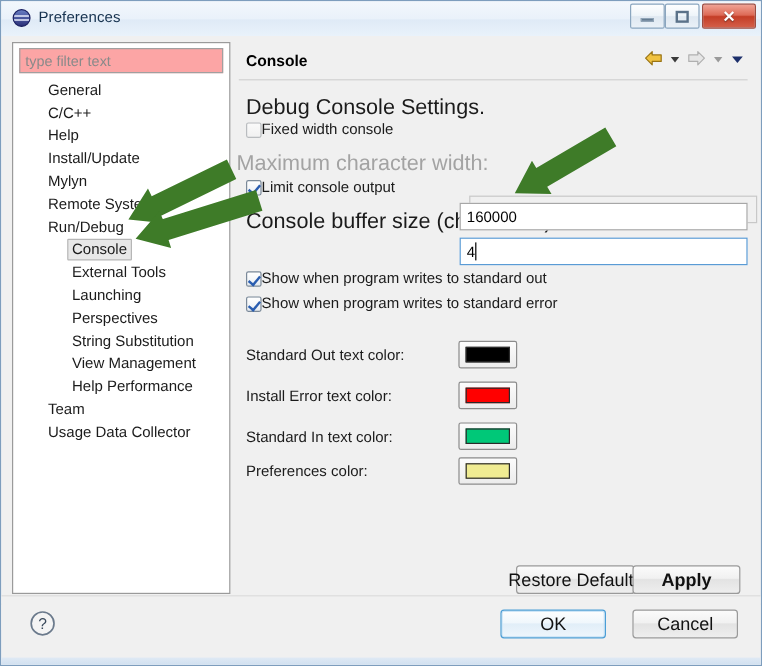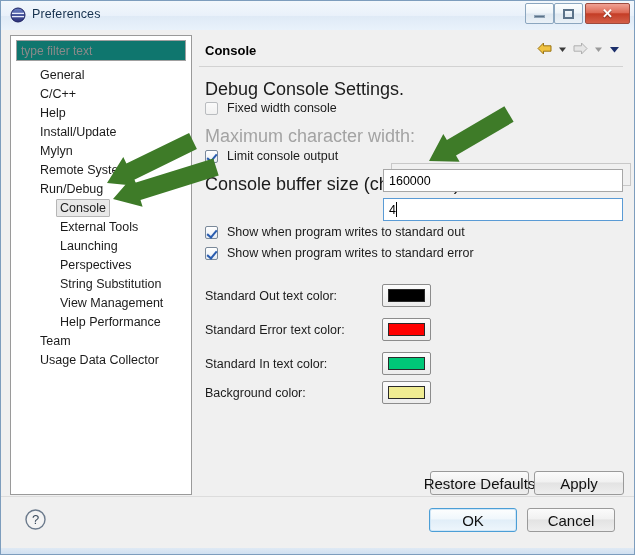--- a/index.html
+++ b/index.html
@@ -102,21 +102,21 @@
     border: 1px solid #9a9a9a;
     box-sizing: border-box;
   }
   #filter-input {
     position: absolute;
     left: 5px; top: 4px;
     width: 170px;
     height: 21px;
     box-sizing: border-box;
     border: 1px solid #a0a0a0;
-    background: #0f766e;
+    background: #fca5a5;
     font-family: "Liberation Sans", sans-serif;
     font-size: 12px;
     color: #000;
     padding: 0 4px;
     outline: none;
   }
   #filter-input::placeholder { color: #8a8a8a; opacity: 1; }
   #tree-list {
     position: absolute;
     left: 0; top: 30px;
@@ -178,21 +178,21 @@
   .section-label {
     position: absolute;
     font-size: 18px;
     color: #1b1b1b;
     white-space: nowrap;
   }
   .chk-row {
     position: absolute;
     display: flex;
     align-items: center;
-    gap: 9px;
+    gap: 0;
     font-size: 12.5px;
     color: #1b1b1b;
     white-space: nowrap;
   }
   .chk {
     width: 13px; height: 13px;
     box-sizing: border-box;
     border: 1px solid #7a8999;
     background: linear-gradient(180deg,#ffffff 0%, #f2f5f8 60%, #e4eaf0 100%);
     border-radius: 2px;
@@ -396,21 +396,21 @@
         </svg>
       </div>
 
       <div class="section-label" style="left:8px; top:44px;">Debug Console Settings.</div>
 
       <div class="chk-row" style="left:8px; top:66px;">
         <span class="chk off"></span>
         <span>Fixed width console</span>
       </div>
 
-      <div class="section-label" style="left:8px; top:91px; color:#a3a3a3;">Maximum character width:</div>
+      <div class="section-label" style="left:0; top:91px; color:#a3a3a3;">Maximum character width:</div>
       <input class="field disabled" style="left: 194px; top: 86px; width: 240px; margin-top: 42px;" type="text" readonly="" value="80">
 
       <div class="chk-row" style="left:8px; top:114px;">
         <span class="chk on"></span>
         <span>Limit console output</span>
       </div>
 
       <div class="section-label" style="left:8px; top:139px;">Console buffer size (characters):</div>
       <input class="field" style="left: 186px; top: 134px; width: 240px;" type="text" value="160000">
 
@@ -425,44 +425,44 @@
       <div class="chk-row" style="left:8px; top:211px;">
         <span class="chk on"></span>
         <span>Show when program writes to standard error</span>
       </div>
 
       <div class="color-label" style="left:8px; top:254px;">Standard Out text color:</div>
       <div class="swatch" style="left:185px; top:249px;">
         <div class="swatch-inner" id="sw0" style="background: rgb(0, 0, 0);"></div>
       </div>
 
-      <div class="color-label" style="left:8px; top:288px;">Standard Error text color:</div>
+      <div class="color-label" style="left:8px; top:288px;">Install Error text color:</div>
       <div class="swatch" style="left:185px; top:283px;">
         <div class="swatch-inner" id="sw1" style="background: rgb(255, 0, 0);"></div>
       </div>
 
       <div class="color-label" style="left:8px; top:322px;">Standard In text color:</div>
       <div class="swatch" style="left:185px; top:317px;">
         <div class="swatch-inner" id="sw2" style="background: rgb(0, 200, 120);"></div>
       </div>
 
-      <div class="color-label" style="left:8px; top:351px;">Background color:</div>
+      <div class="color-label" style="left:8px; top:351px;">Preferences color:</div>
       <div class="swatch" style="left:185px; top:346px;">
         <div class="swatch-inner" id="sw3" style="background: rgb(240, 236, 146);"></div>
       </div>
 
       <div class="btn" style="left:233px; top:436px; width:99px;">Restore Defaults</div>
-      <div class="btn" style="left:337px; top:436px; width:90px;">Apply</div>
+      <div class="btn" style="left:330px; top:436px; width:90px;font-weight:bold;">Apply</div>
     </div>
 
     <div id="footer-rule"></div>
   </div>
 
   <div id="bottom-bar">
-    <div class="btn primary" style="left:428px; top:11px; width:88px;">OK</div>
+    <div class="btn primary" style="left:416px; top:11px; width:88px;">OK</div>
     <div class="btn" style="left:526px; top:11px; width:88px;">Cancel</div>
     <div id="bottom-strip"></div>
   </div>
 
   <svg id="help-btn" viewBox="0 0 25 25">
     <circle cx="12.5" cy="12.5" r="9.5" fill="#f4f4f4" stroke="#6b7a8c" stroke-width="1.4"></circle>
     <text x="12.5" y="17" text-anchor="middle" font-family="Liberation Sans, sans-serif" font-size="13" fill="#3a4a5c">?</text>
   </svg>
 
   <svg id="arrows" viewBox="0 0 635 555">

